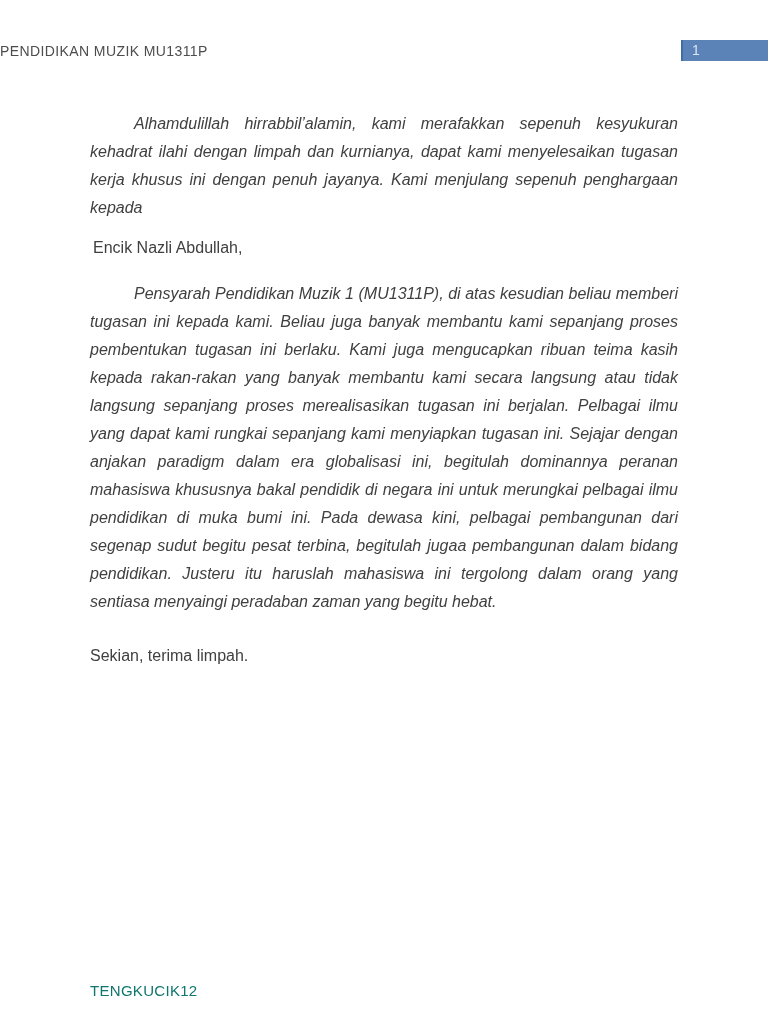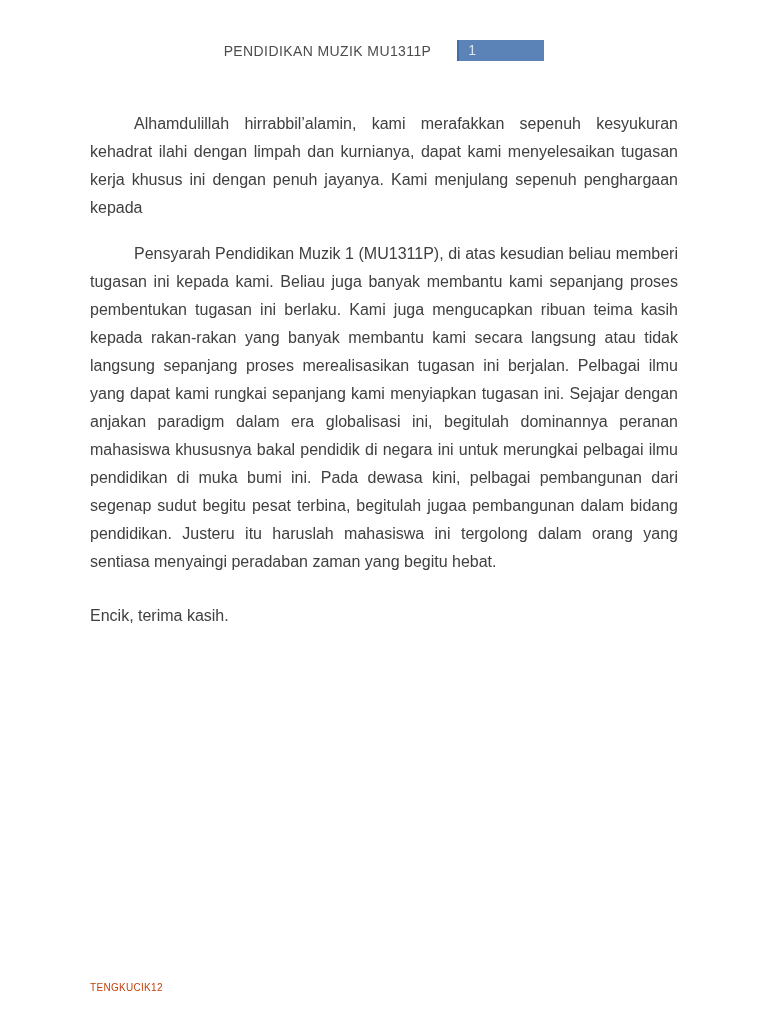--- a/index.html
+++ b/index.html
@@ -13,21 +13,21 @@
     position: relative;
     overflow: hidden;
   }
   .doc-header {
     position: absolute;
     top: 40px;
     left: 0;
     right: 0;
     height: 21px;
     display: flex;
-    justify-content: center;
+    justify-content: space-between;
     align-items: center;
     gap: 16px;
   }
   .header-label {
     font-size: 14px;
     color: #4d4d4d;
     letter-spacing: 0.4px;
     margin-right: 10px;
     white-space: nowrap;
   }
@@ -58,52 +58,53 @@
     letter-spacing: 0.2px;
     margin: 0;
     color: #3f3f3f;
   }
   .para {
     font-size: 16px;
     line-height: 28px;
     margin: 18px 0 0 0;
   }
   .justified { text-align: justify; }
-  .indented { text-indent: 44px; }
+  .indented { text-indent: 44px; font-style: italic; }
   .name-line { margin-top: 12px; padding-left: 3px; }
   .closing { margin-top: 26px; }
   .doc-footer {
     position: absolute;
     left: 90px;
     top: 982px;
-    font-size: 10px;
-    color: #c2410c;
+    font-size: 15px;
+    color: #0f766e;
     letter-spacing: 0.3px;
   }
 </style>
 </head>
 <body>
 
 <div>
 
   <header class="doc-header">
     <span class="header-label">PENDIDIKAN MUZIK MU1311P</span>
     <span class="page-badge">
       <span class="num">1</span>
     </span>
   </header>
 
   <main class="doc-body">
 
     <p class="para justified indented">Alhamdulillah hirrabbil’alamin, kami merafakkan sepenuh kesyukuran kehadrat ilahi dengan limpah dan kurnianya, dapat kami menyelesaikan tugasan kerja khusus ini dengan penuh jayanya. Kami menjulang sepenuh penghargaan kepada</p>
 
+    <p class="para name-line">Encik Nazli Abdullah,</p>
 
     <p class="para justified indented">Pensyarah Pendidikan Muzik 1 (MU1311P), di atas kesudian beliau memberi tugasan ini kepada kami. Beliau juga banyak membantu kami sepanjang proses pembentukan tugasan ini berlaku. Kami juga mengucapkan ribuan teima kasih kepada rakan-rakan yang banyak membantu kami secara langsung atau tidak langsung sepanjang proses merealisasikan tugasan ini berjalan. Pelbagai ilmu yang dapat kami rungkai sepanjang kami menyiapkan tugasan ini. Sejajar dengan anjakan paradigm dalam era globalisasi ini, begitulah dominannya peranan mahasiswa khususnya bakal pendidik di negara ini untuk merungkai pelbagai ilmu pendidikan di muka bumi ini. Pada dewasa kini, pelbagai pembangunan dari segenap sudut begitu pesat terbina, begitulah jugaa pembangunan dalam bidang pendidikan. Justeru itu haruslah mahasiswa ini tergolong dalam orang yang sentiasa menyaingi peradaban zaman yang begitu hebat.</p>
 
 
-    <p class="para closing">Encik, terima kasih.</p>
+    <p class="para closing">Sekian, terima limpah.</p>
   </main>
 
   <footer class="doc-footer">
     <span>TENGKUCIK12</span>
   </footer>
 
 </div>
 
 </body></html>

